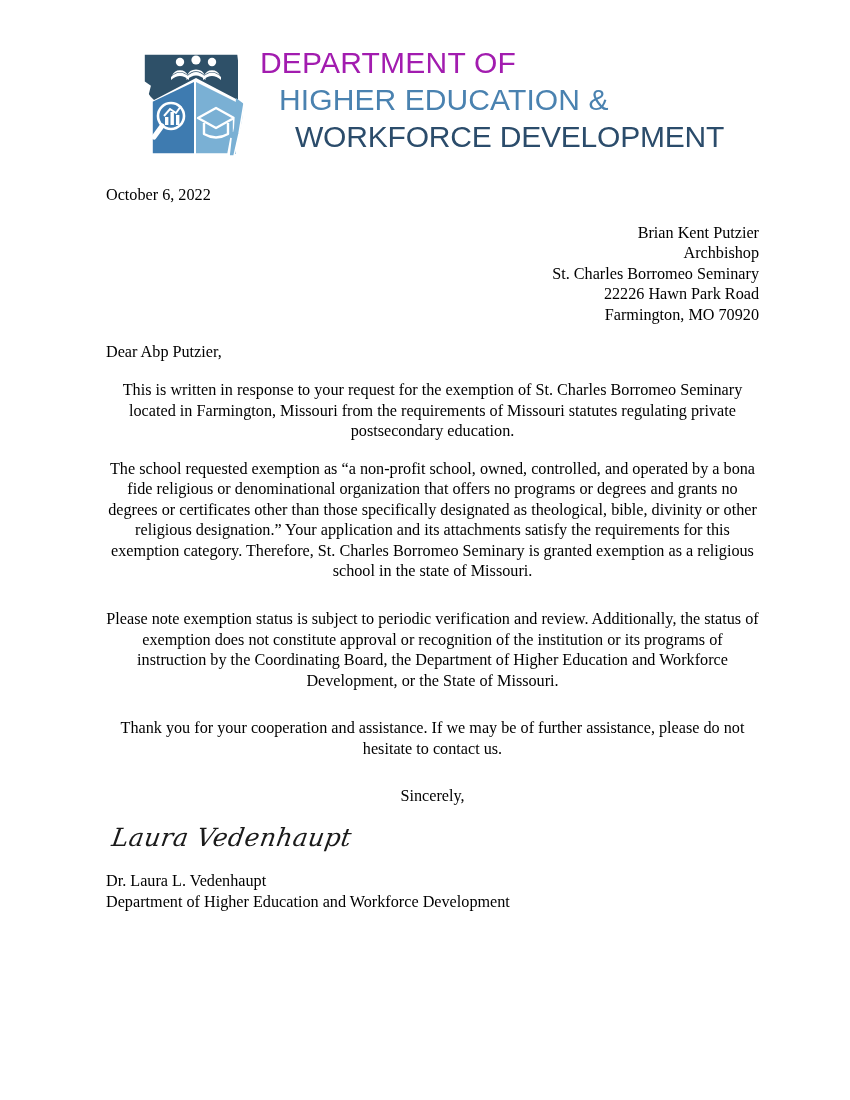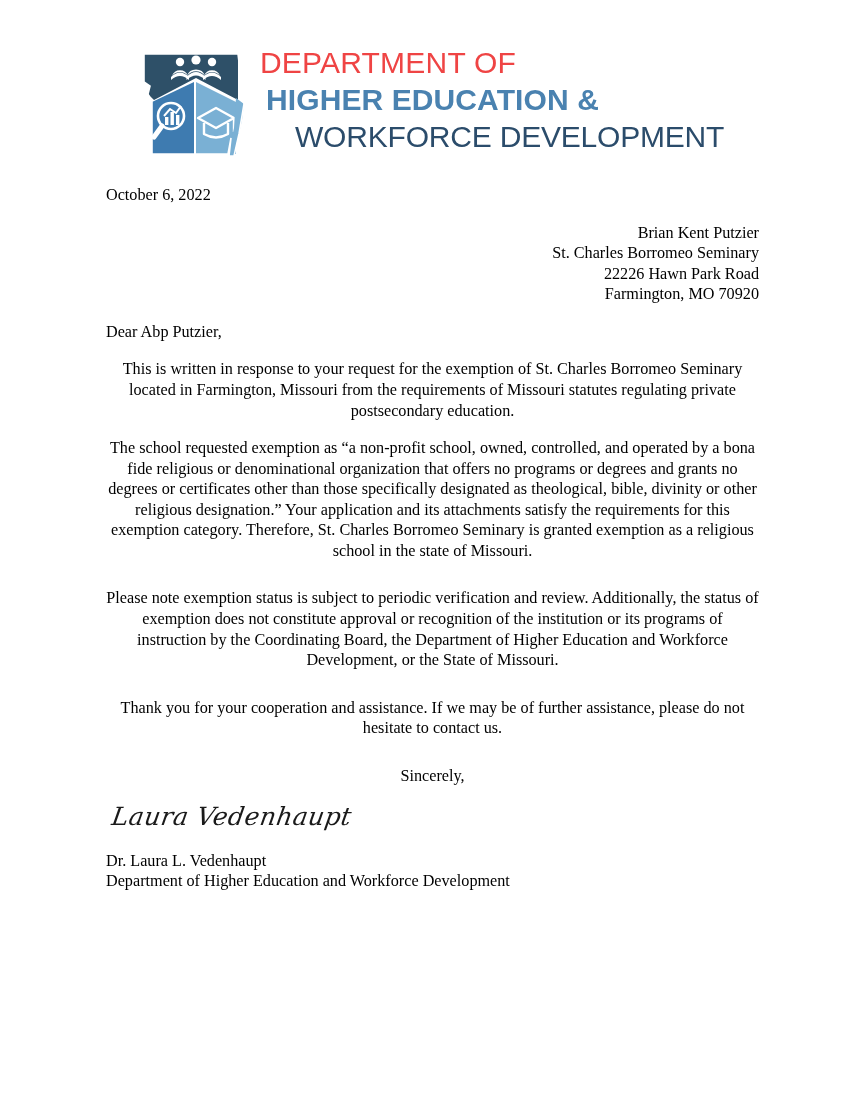--- a/index.html
+++ b/index.html
@@ -43,31 +43,31 @@
     display: flex;
     flex-direction: column;
     font-family: "Liberation Sans", "DejaVu Sans", sans-serif;
     line-height: 1.0;
     padding-top: 6px;
   }
 
   .lw-line1 {
     font-size: 30px;
     letter-spacing: 0.2px;
-    color: #ef4444;
+    color: #a21caf;
     font-weight: 400;
     margin-left: 2px;
   }
   .lw-line2 {
     font-size: 30px;
     letter-spacing: 0.1px;
     color: #4A82B0;
-    font-weight: 700;
+    font-weight: 400;
     margin-top: 7px;
-    margin-left: 8px;
+    margin-left: 21px;
   }
   .lw-line3 {
     font-size: 30px;
     letter-spacing: -0.2px;
     color: #2B4C6B;
     font-weight: 400;
     margin-top: 7px;
     margin-left: 37px;
   }
 
@@ -169,20 +169,21 @@
       <span class="lw-line3">WORKFORCE DEVELOPMENT</span>
     </div>
   </div>
 
   <div class="letter">
 
     <p class="block">October 6, 2022</p>
 
     <div class="block">
       <span class="addr-line">Brian Kent Putzier</span>
+      <span class="addr-line">Archbishop</span>
       <span class="addr-line">St. Charles Borromeo Seminary</span>
       <span class="addr-line">22226 Hawn Park Road</span>
       <span class="addr-line">Farmington, MO 70920</span>
     </div>
 
     <p class="block">Dear Abp Putzier,</p>
 
     <p class="para">This is written in response to your request for the exemption of St. Charles Borromeo Seminary located in Farmington, Missouri from the requirements of Missouri statutes regulating private postsecondary education.</p>
 
     <p class="para gap-lg">The school requested exemption as “a non-profit school, owned, controlled, and operated by a bona fide religious or denominational organization that offers no programs or degrees and grants no degrees or certificates other than those specifically designated as theological, bible, divinity or other religious designation.”  Your application and its attachments satisfy the requirements for this exemption category.  Therefore, St. Charles Borromeo Seminary is granted exemption as a religious school in the state of Missouri.</p>

